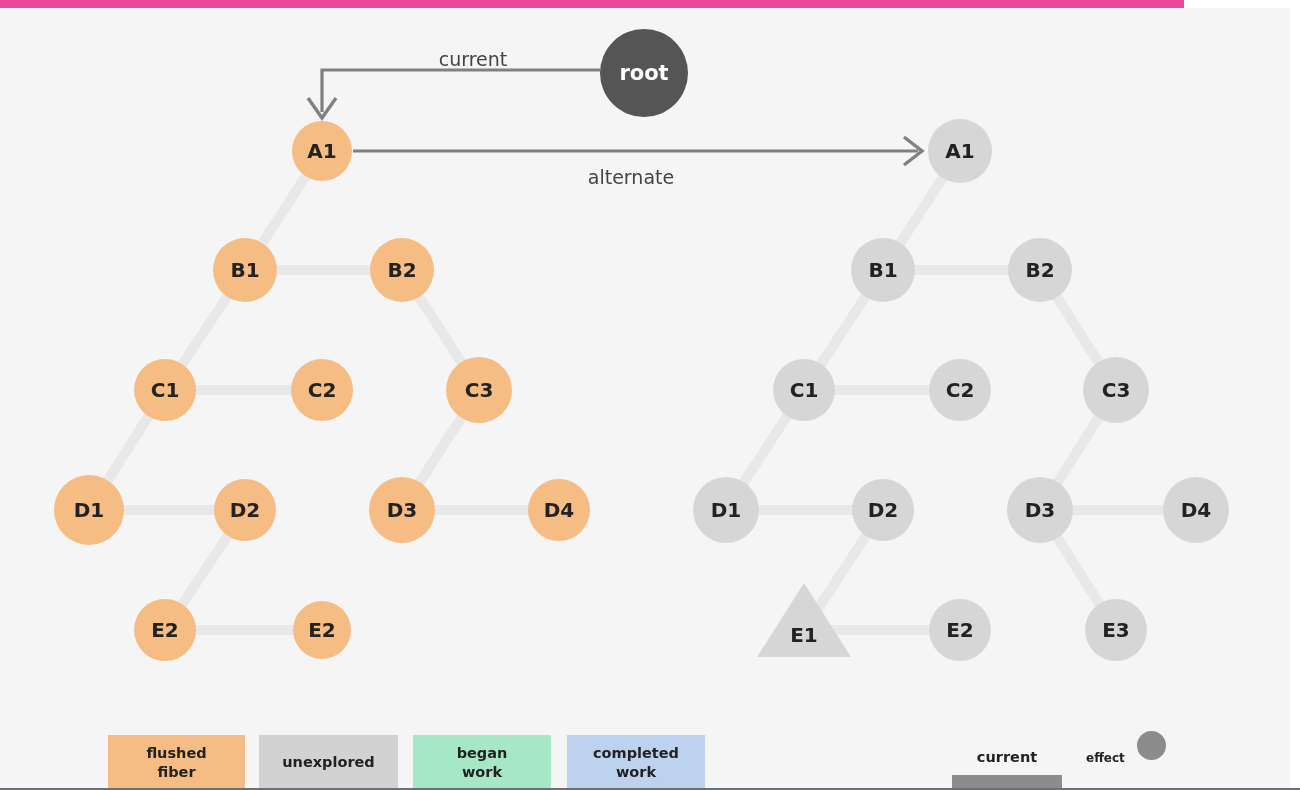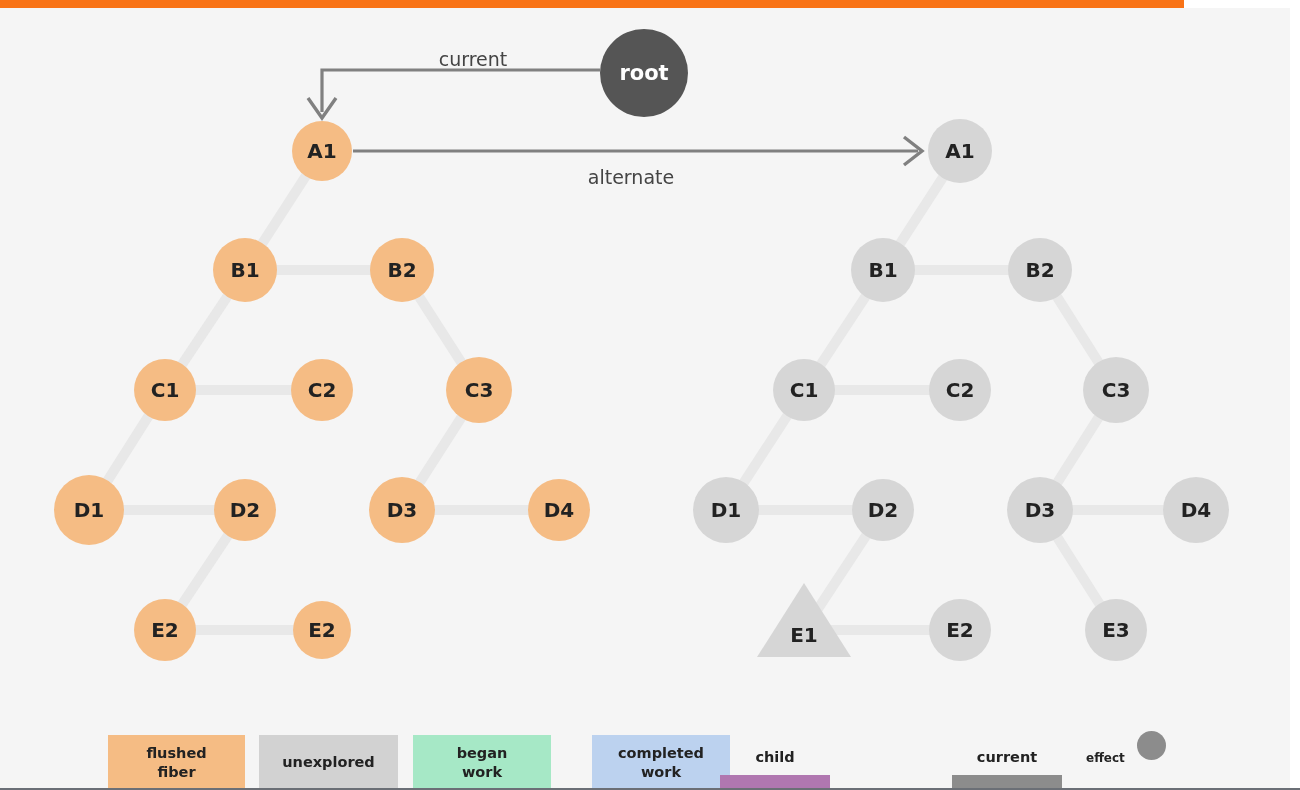--- a/index.html
+++ b/index.html
@@ -10,21 +10,21 @@
   body {
     width: 1300px;
     height: 790px;
     font-family: "DejaVu Sans", sans-serif;
     overflow: hidden;
   }
   #stage {
     position: relative;
     width: 1184px;
     height: 790px;
-    background: #f97316;
+    background: #ec4899;
   }
   #canvas-bg {
     position: absolute;
     left: 0;
     top: 8px;
     width: 1290px;
     height: 782px;
     background: #f5f5f5;
   }
   svg#fiber-svg {
@@ -303,26 +303,22 @@
   <div id="legend">
       <div class="legend-swatch" style="left: 108px; width: 137px; background: rgb(245, 188, 132);">
         <span>flushed<br>fiber</span>
       </div>
       <div class="legend-swatch" style="left: 259px; width: 139px; background: rgb(210, 210, 210);">
         <span>unexplored</span>
       </div>
       <div class="legend-swatch" style="left: 413px; width: 138px; background: rgb(166, 232, 198);">
         <span>began<br>work</span>
       </div>
-      <div class="legend-swatch" style="left: 567px; width: 138px; background: rgb(188, 210, 239); margin-left: 25px;">
+      <div class="legend-swatch" style="left: 567px; width: 138px; background: rgb(188, 210, 239);">
         <span>completed<br>work</span>
-      </div>
-      <div class="legend-edge" style="left: 715px; width: 120px;">
-        <div class="legend-edge-label">child</div>
-        <div class="legend-edge-bar" style="background: rgb(176, 119, 176);"></div>
       </div>
       <div class="legend-edge" style="left: 947px; width: 120px;">
         <div class="legend-edge-label">current</div>
         <div class="legend-edge-bar" style="background: rgb(140, 140, 140);"></div>
       </div>
       <div id="legend-effect" style="left: 1086px;">
         <div class="eff-text">effect</div>
         <div class="eff-dot" style="background: rgb(140, 140, 140);"></div>
       </div>
     </div>

